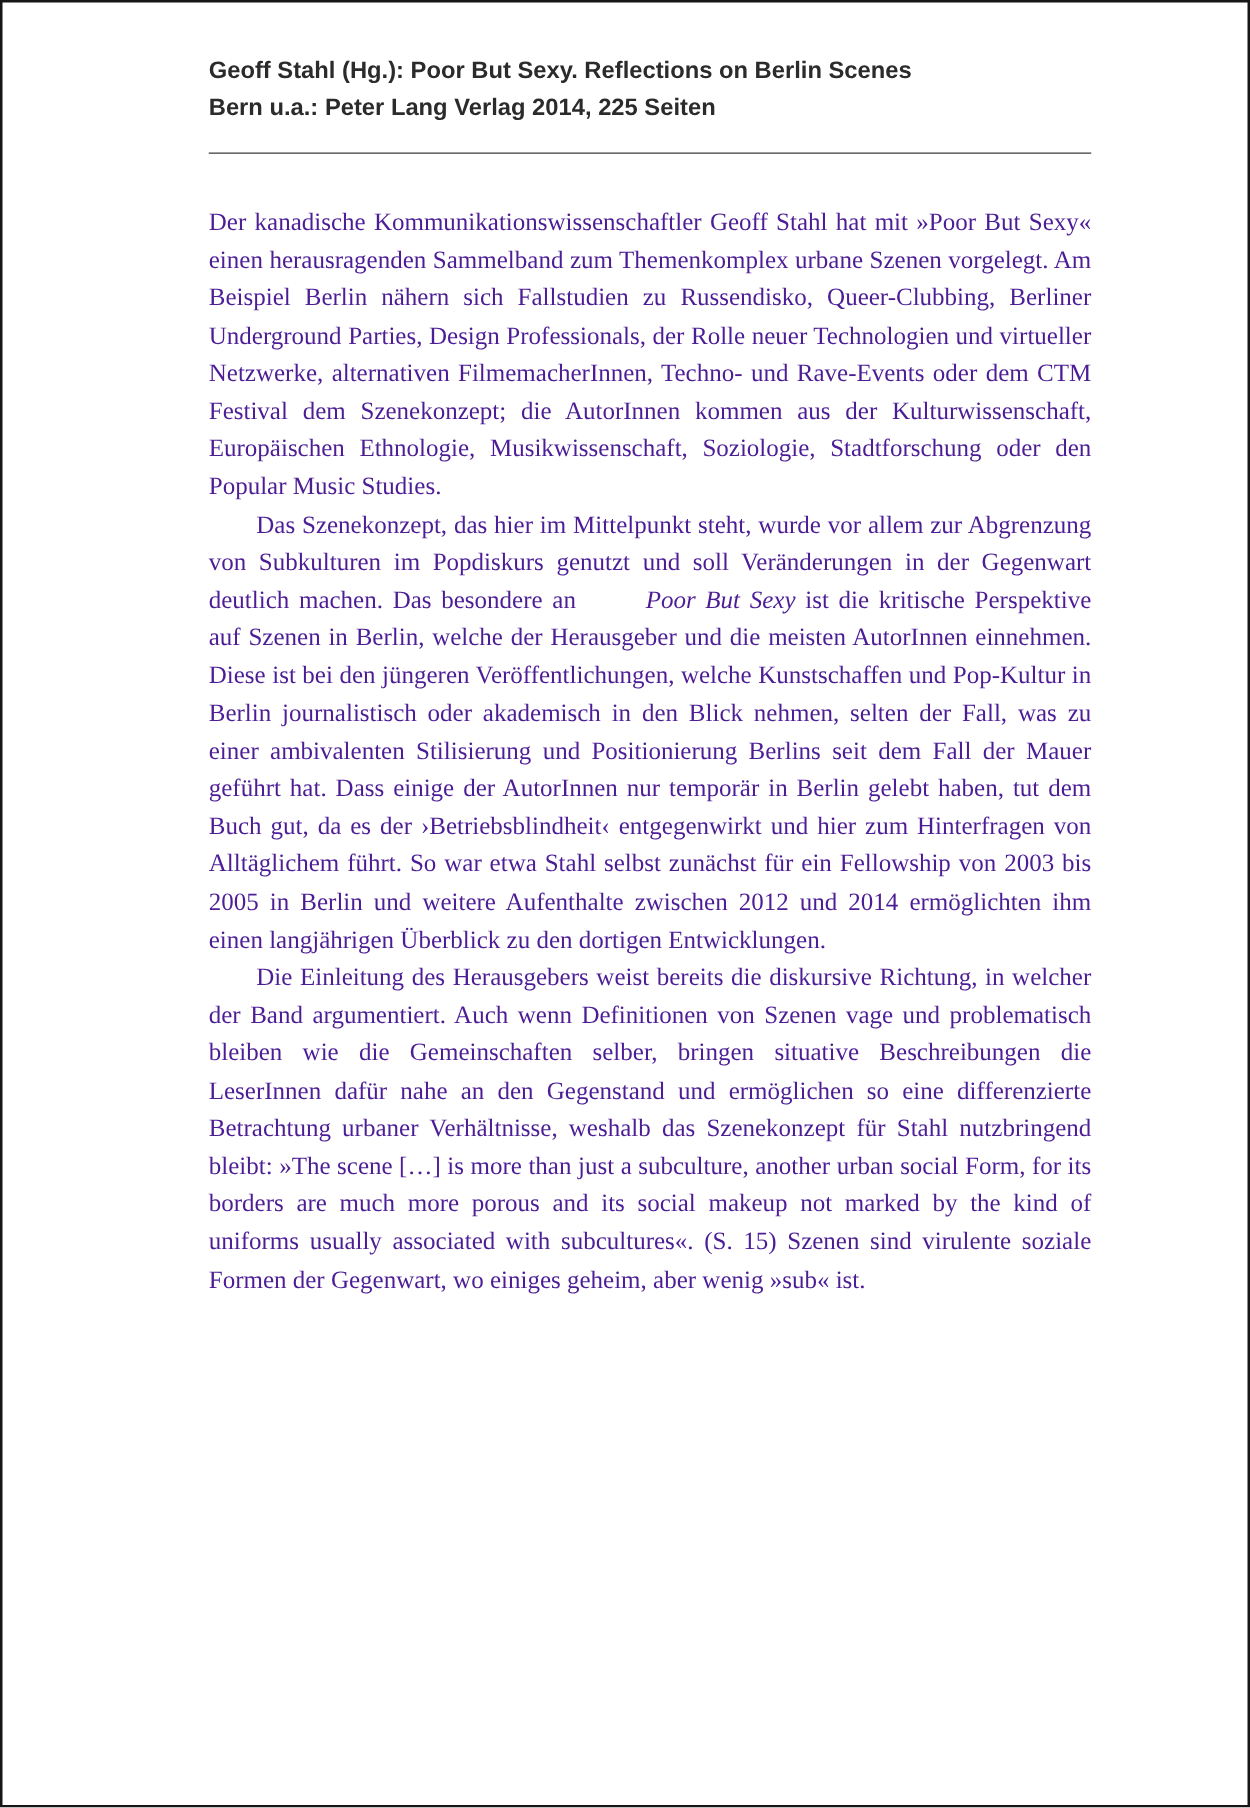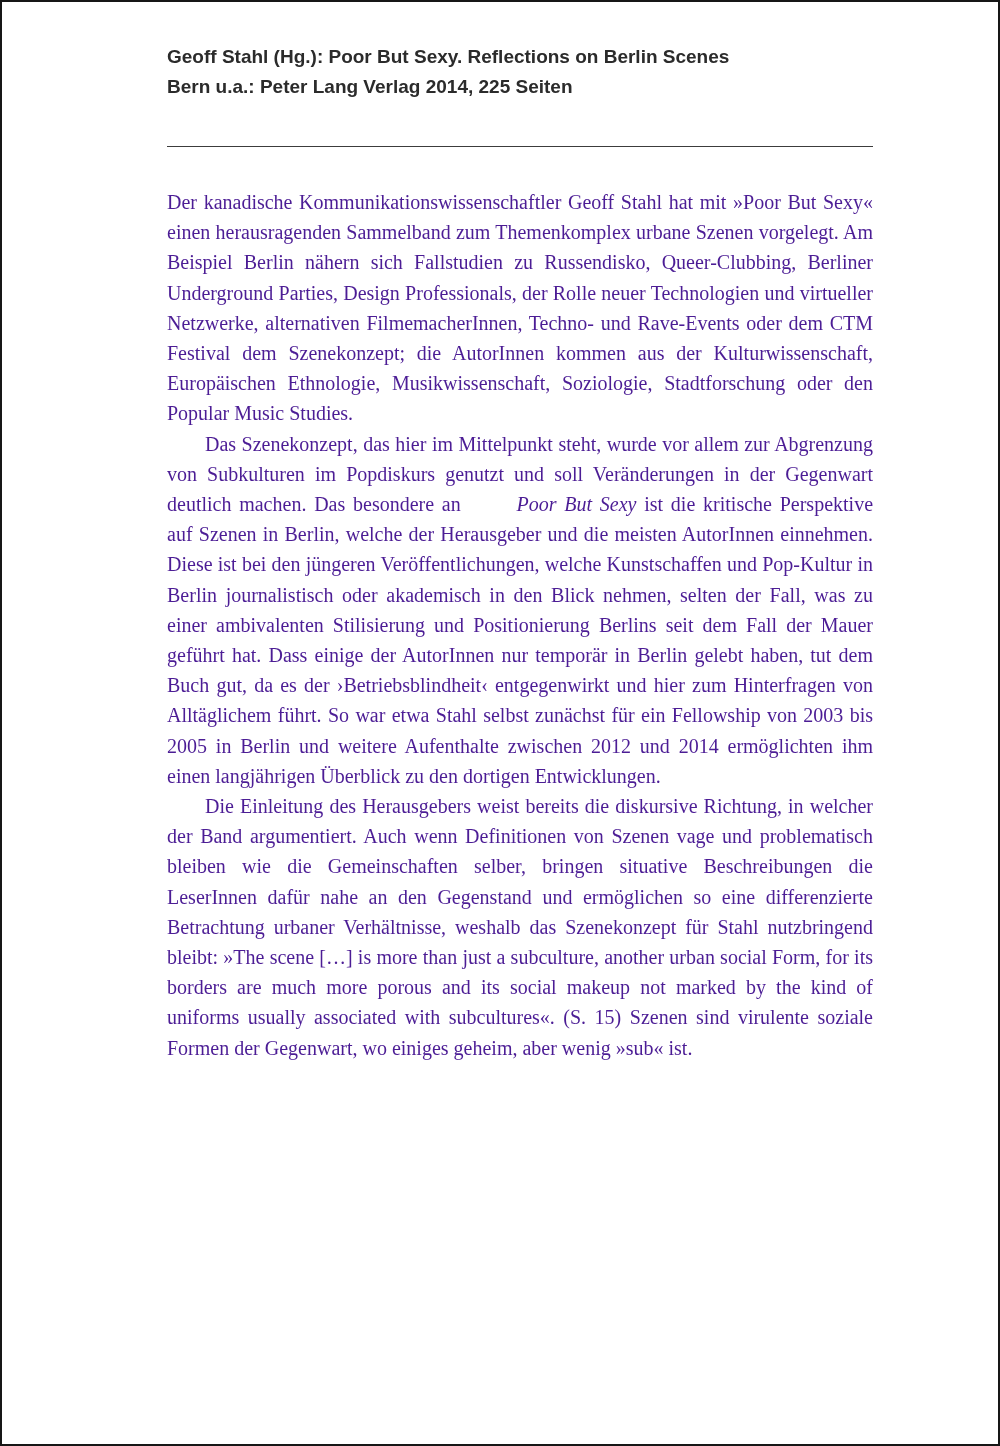--- a/index.html
+++ b/index.html
@@ -32,21 +32,21 @@
     color: #3c3c3c;
     padding-bottom: 14px;
     border-bottom: 1.5px solid #3c3c3c;
   }
   .title-block {
     margin-top: 40px;
     font-family: "Liberation Sans", sans-serif;
     font-size: 19px;
     line-height: 30px;
     color: #2b2b2b;
-    padding-bottom: 44px;
+    padding-bottom: 20px;
     border-bottom: 1.5px solid #3c3c3c;
   }
   .title-block .heading {
     font-weight: 700;
   }
   .title-block .publication {
     font-weight: 700;
   }
   .body-text {
     margin-top: 40px;

